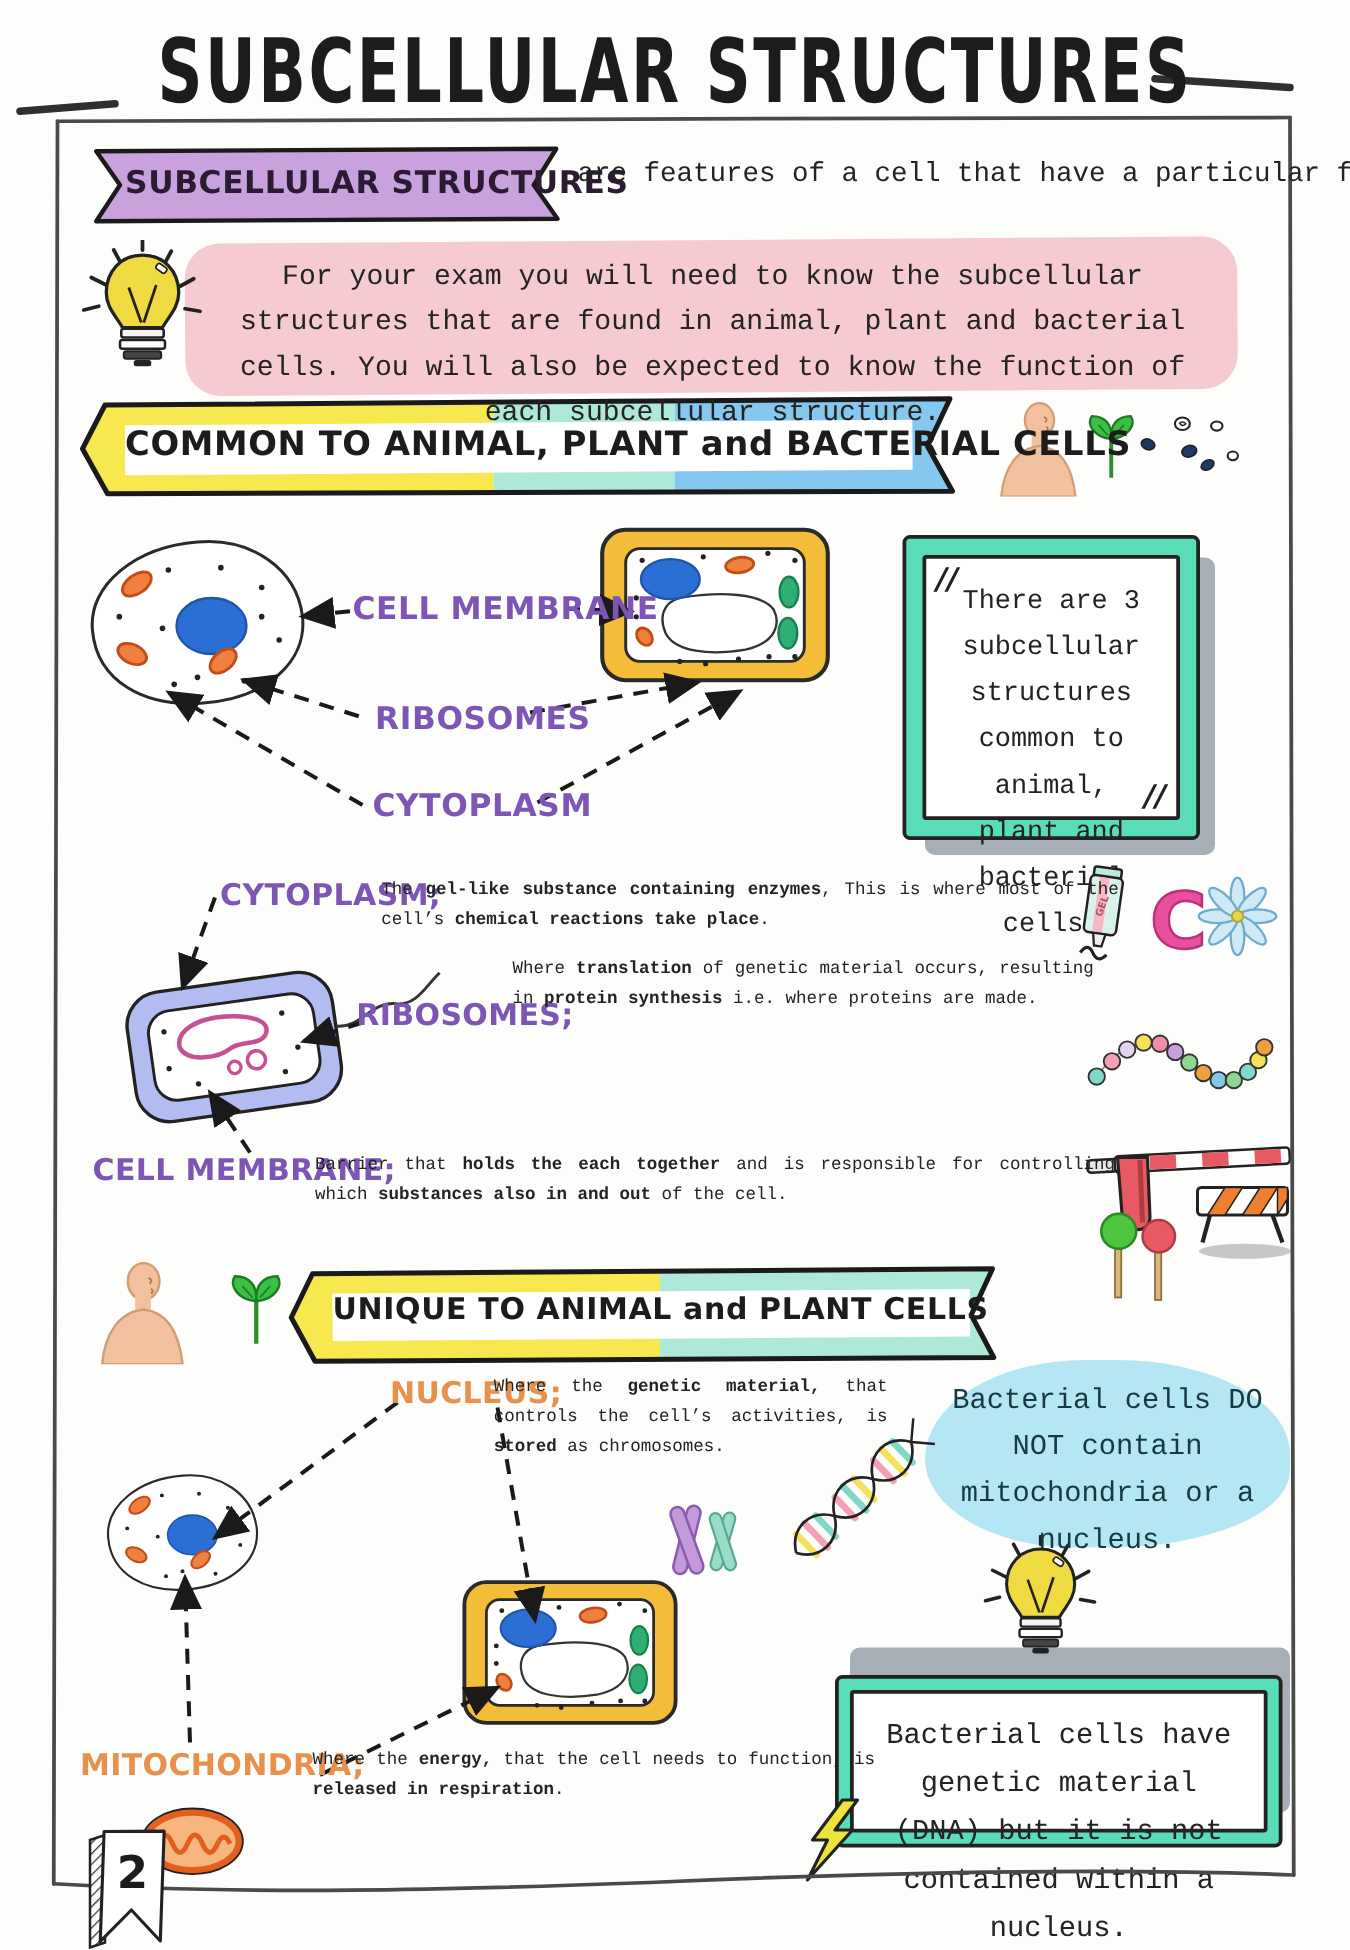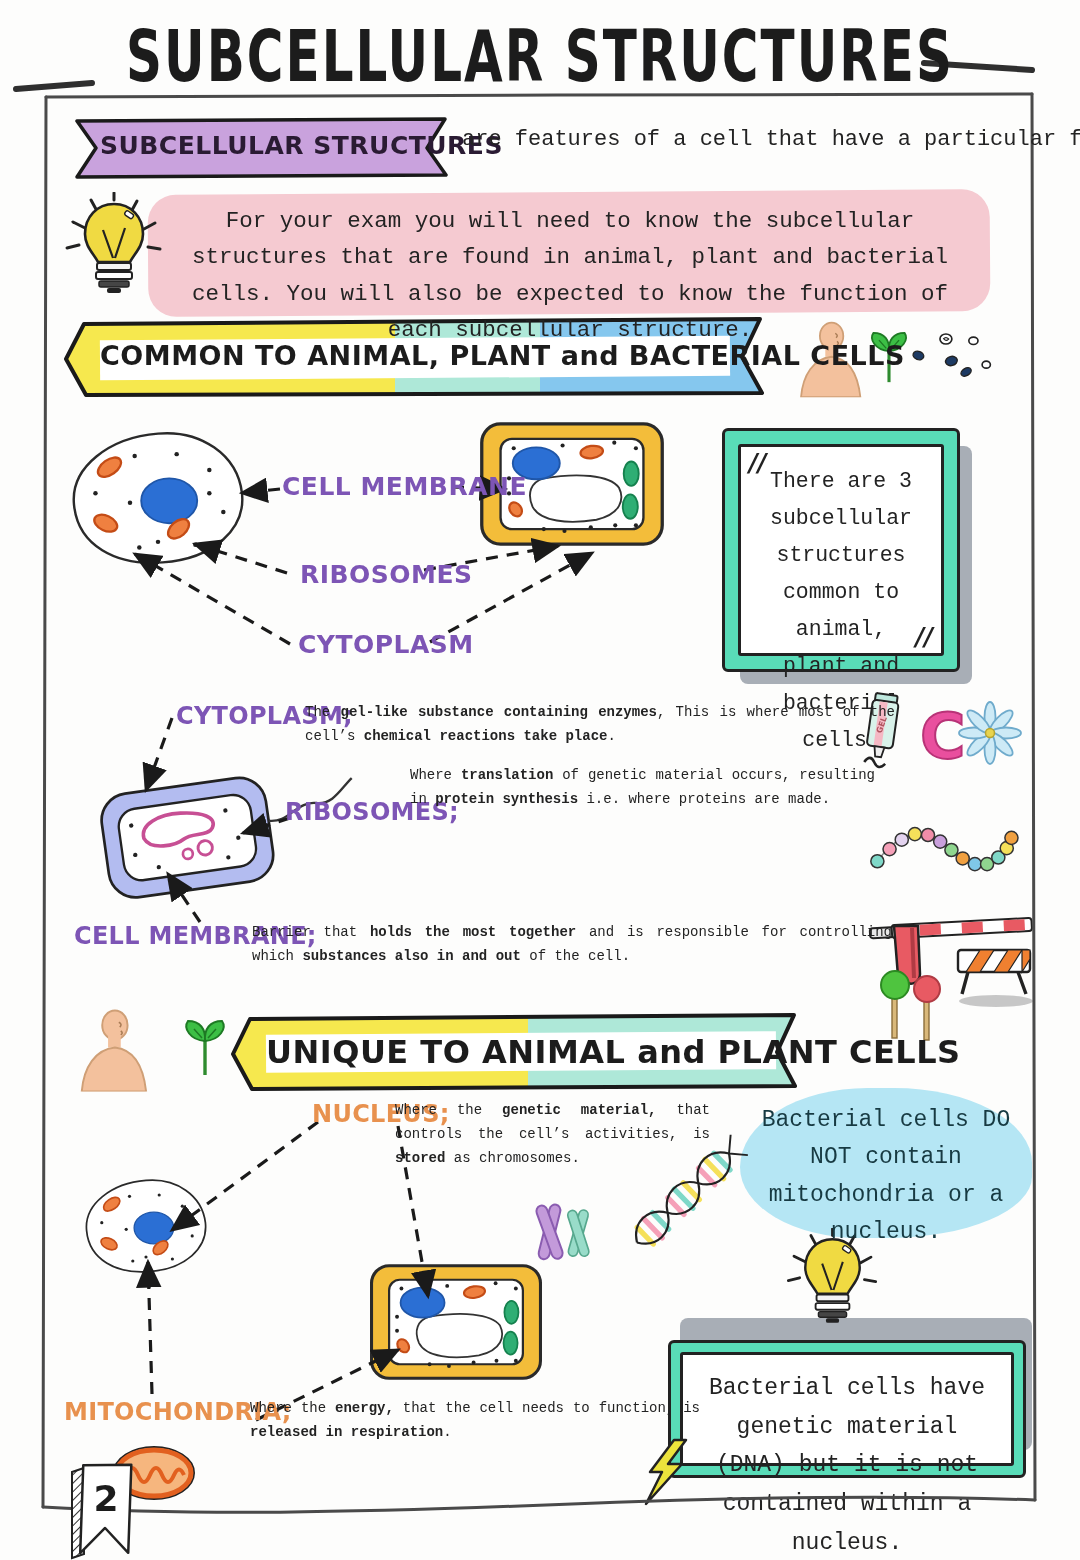--- a/index.html
+++ b/index.html
@@ -20,21 +20,21 @@
   .def-text{left:462px;top:127px;width:560px;font-size:22px;white-space:nowrap}
 
   
   .pink-block{left:148px;top:192px;width:842px;height:122px;background:var(--note-pink,#f5cad1);
               border-radius:28px;transform:rotate(-.4deg)}
   .pink-text{left:170px;top:203px;width:800px;text-align:center;font-size:22.5px;line-height:1.62}
 
   
   .banner1-text{left:100px;top:340px;width:630px;text-align:left;font-size:27px;font-weight:700;
                 letter-spacing:.5px;color:#1c1c1c;white-space:nowrap}
-  .banner2-text{left:266px;top:1033px;width:510px;text-align:center;font-size:32px;font-weight:700;
+  .banner2-text{left:266px;top:1033px;width:510px;text-align:center;font-size:24px;font-weight:700;
                 letter-spacing:.5px;color:#1c1c1c;white-space:nowrap}
 
   
   .d-label{font-size:25px;font-weight:700;letter-spacing:.5px;color:var(--label-purple,#7d55b5);white-space:nowrap}
 
   
   .box-shadow{background:#a8aeb6;border-radius:8px}
   .teal-box{background:var(--box-teal,#59dcb8);border:3.5px solid #222;border-radius:6px}
   .teal-inner{position:absolute;left:13px;top:13px;right:13px;bottom:13px;background:#fff;
               border:3px solid #222;border-radius:3px}
@@ -305,21 +305,21 @@
       <circle cx="101" cy="39" r="7" fill="#f0a040"></circle>
     <circle cx="114" cy="45" r="7" fill="#7fc8e8"></circle>
       <circle cx="127" cy="45" r="7" fill="#8fd68f"></circle>
     <circle cx="139" cy="38" r="7" fill="#7fd8c8"></circle>
       <circle cx="148" cy="28" r="7" fill="#f5e05a"></circle>
     <circle cx="153" cy="17" r="7" fill="#f0a040"></circle>
   </g>
 </svg>
 
 <div class="abs z4 term term-purple" style="left:74px;top:922px">CELL MEMBRANE;</div>
-<div class="abs z4 body-text hw" style="left:252px;top:920px;width:640px"><span>Barrier that </span><b>holds the most together</b><span> and is responsible for controlling which </span><b>substances also in and out</b><span> of the cell.</span></div>
+<div class="abs z4 body-text hw" style="left:252px;top:920px;width:640px"><span>Barrier that </span><b>holds the each together</b><span> and is responsible for controlling which </span><b>substances also in and out</b><span> of the cell.</span></div>
 <svg class="abs z2" style="left:862px;top:912px" width="175" height="85" viewBox="0 0 175 85">
   <g transform="rotate(-3 90 20)">
     <rect x="8" y="12" width="24" height="10" rx="3" fill="#e8e8e8" stroke="#222" stroke-width="2"></rect>
     <rect x="30" y="10" width="140" height="13" rx="3" fill="#fff" stroke="#222" stroke-width="2"></rect>
     <rect x="58" y="11" width="21" height="11" fill="#e85a63"></rect>
     <rect x="100" y="11" width="21" height="11" fill="#e85a63"></rect>
     <rect x="142" y="11" width="21" height="11" fill="#e85a63"></rect>
   </g>
   <path d="M32,14 L56,14 L58,62 C58,70 50,74 44,70 L36,64 Z" fill="#e85a63" stroke="#222" stroke-width="2.5"></path>
   <path d="M50,16 L52,66" stroke="#b03b44" stroke-width="4"></path>

